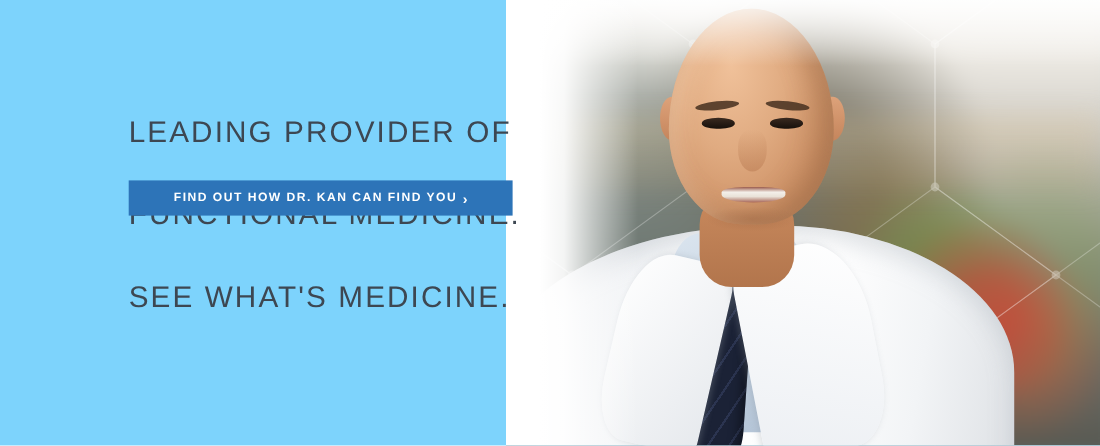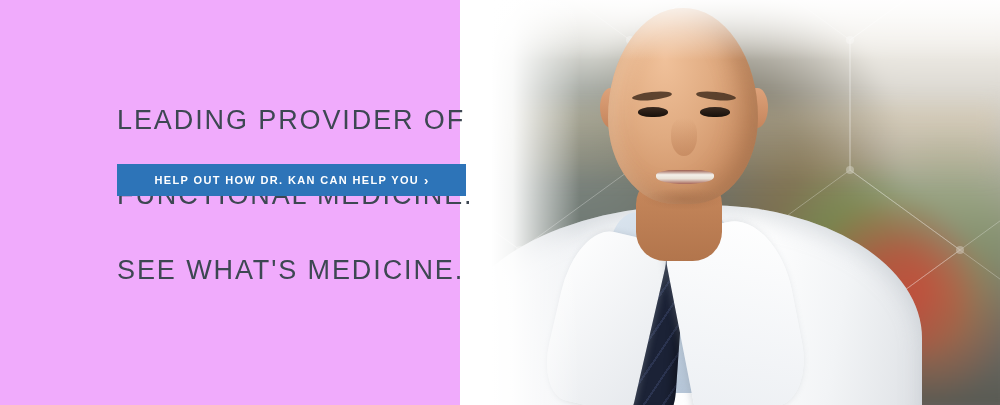--- a/index.html
+++ b/index.html
@@ -1,18 +1,18 @@
 <!DOCTYPE html>
 <html><head>
 <meta charset="utf-8">
 <style>
   html,body{margin:0;padding:0;background:#fff;}
   body{width:1000px;height:405px;overflow:hidden;font-family:"Liberation Sans",sans-serif;}
 
-  .hero{position:relative;width:1000px;height:405px;background:#f0abfc;overflow:hidden;}
+  .hero{position:relative;width:1000px;height:405px;background:#7dd3fc;overflow:hidden;}
 
   
   .photo-pane{position:absolute;left:460px;top:0;width:540px;height:405px;overflow:hidden;}
 
   
   .bg-blur{position:absolute;inset:0;
     background:
       radial-gradient(circle at 78% 68%, rgba(214,52,48,.55) 0 5%, rgba(214,52,48,0) 16%),
       radial-gradient(circle at 84% 76%, rgba(228,92,40,.40) 0 5%, rgba(228,92,40,0) 15%),
       radial-gradient(circle at 72% 60%, rgba(96,150,60,.45) 0 6%, rgba(96,150,60,0) 18%),
@@ -171,17 +171,17 @@
 
   <div class="content">
     <h1 class="headline">
       <span class="hl-line">LEADING PROVIDER OF</span>
       <span class="hl-line">FUNCTIONAL MEDICINE.</span>
       <span class="hl-line">SEE WHAT'S MEDICINE.</span>
     </h1>
   </div>
 
   <button class="cta">
-    <span class="cta-label">HELP OUT HOW DR. KAN CAN HELP YOU</span>
+    <span class="cta-label">FIND OUT HOW DR. KAN CAN FIND YOU</span>
     <span class="cta-chev">›</span>
   </button>
 
 </div>
 
 </body></html>

